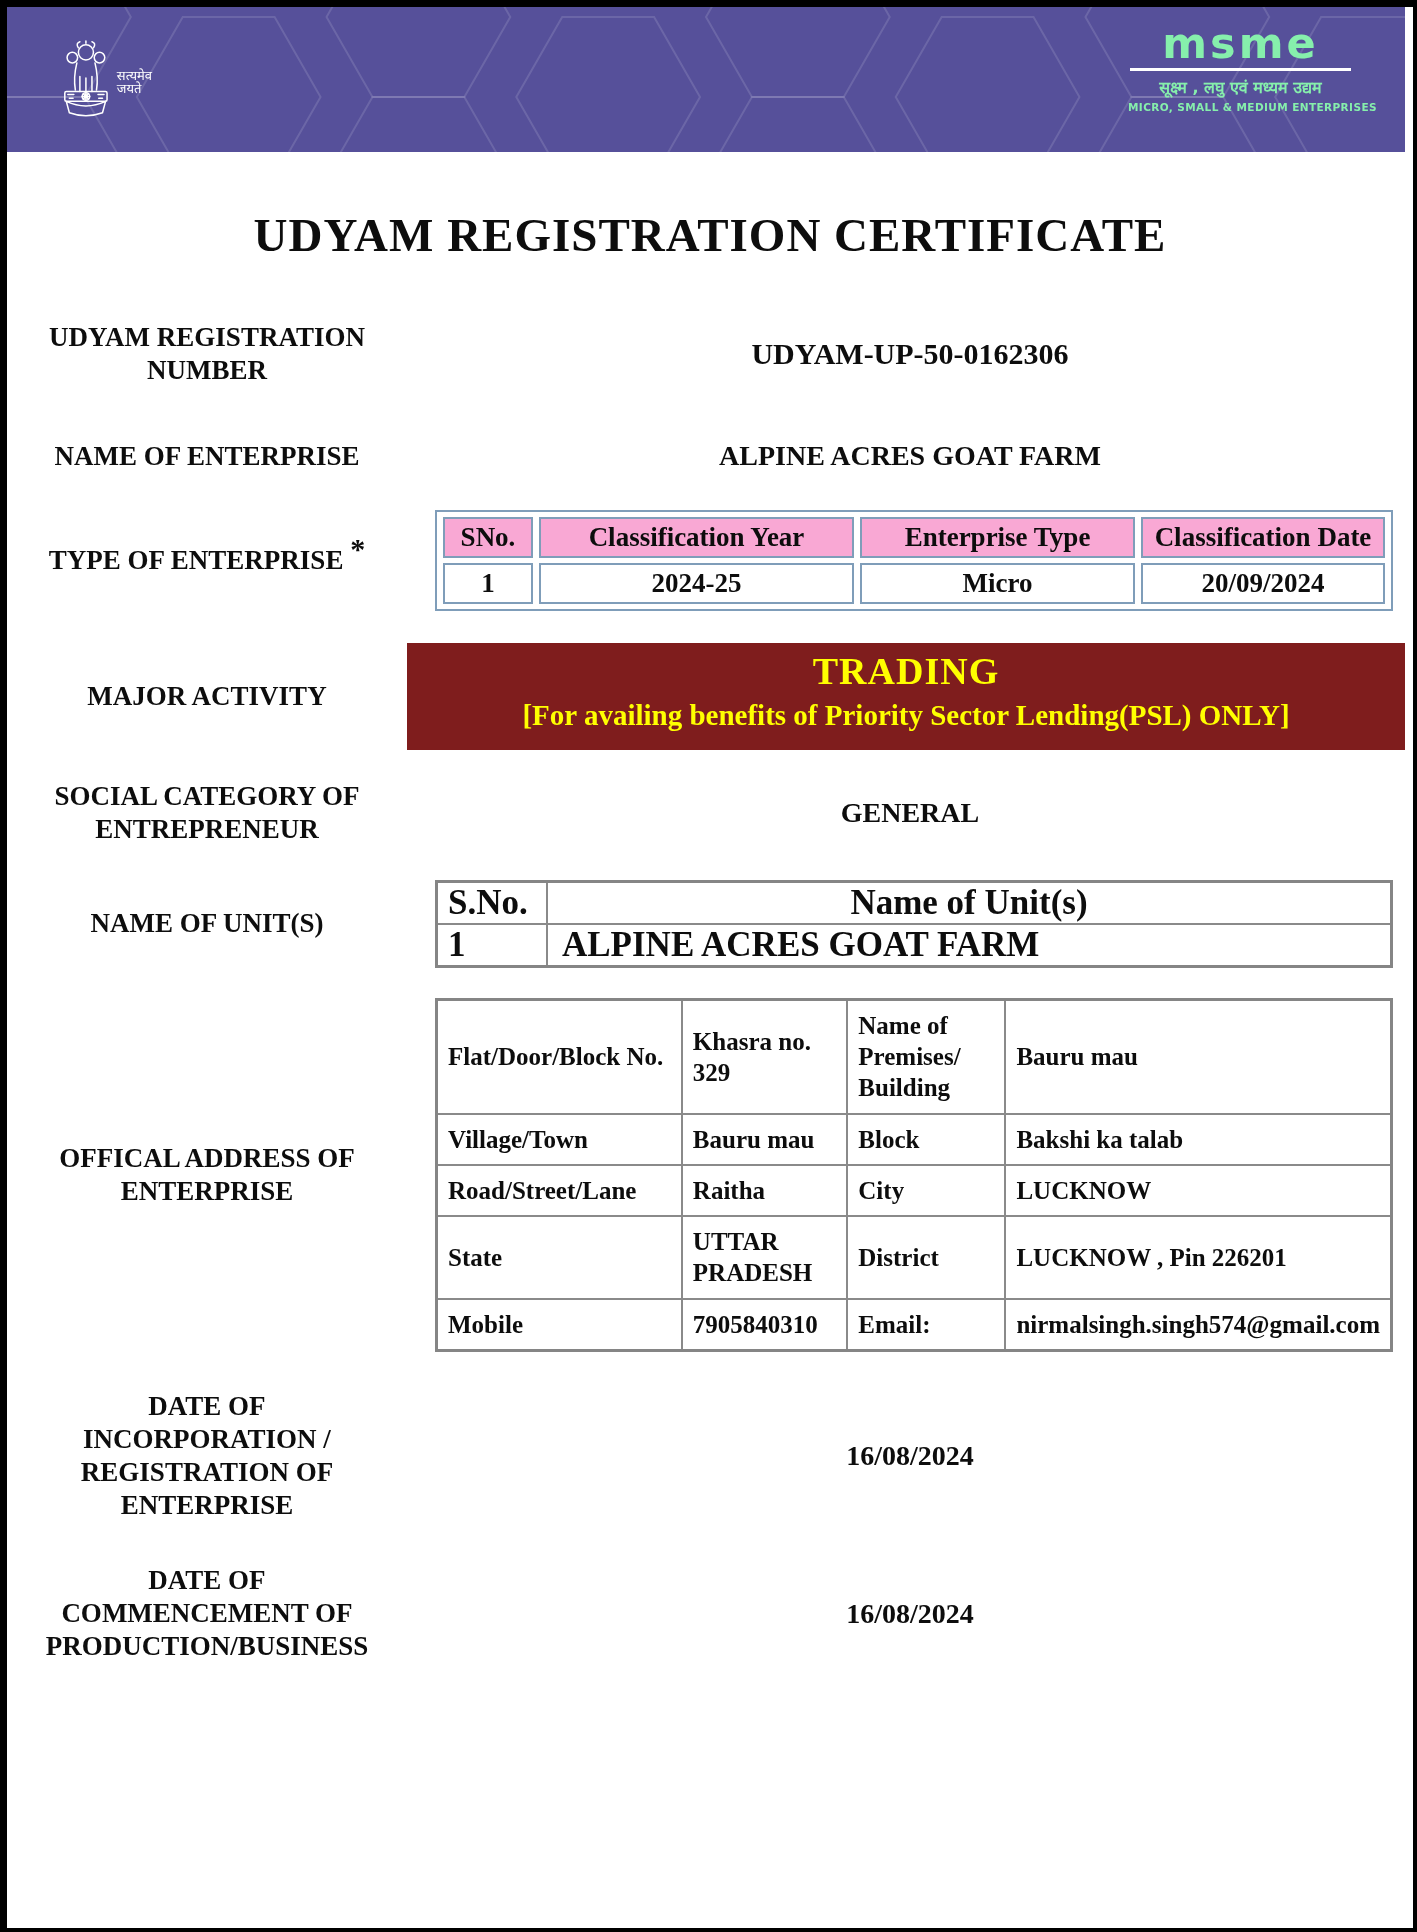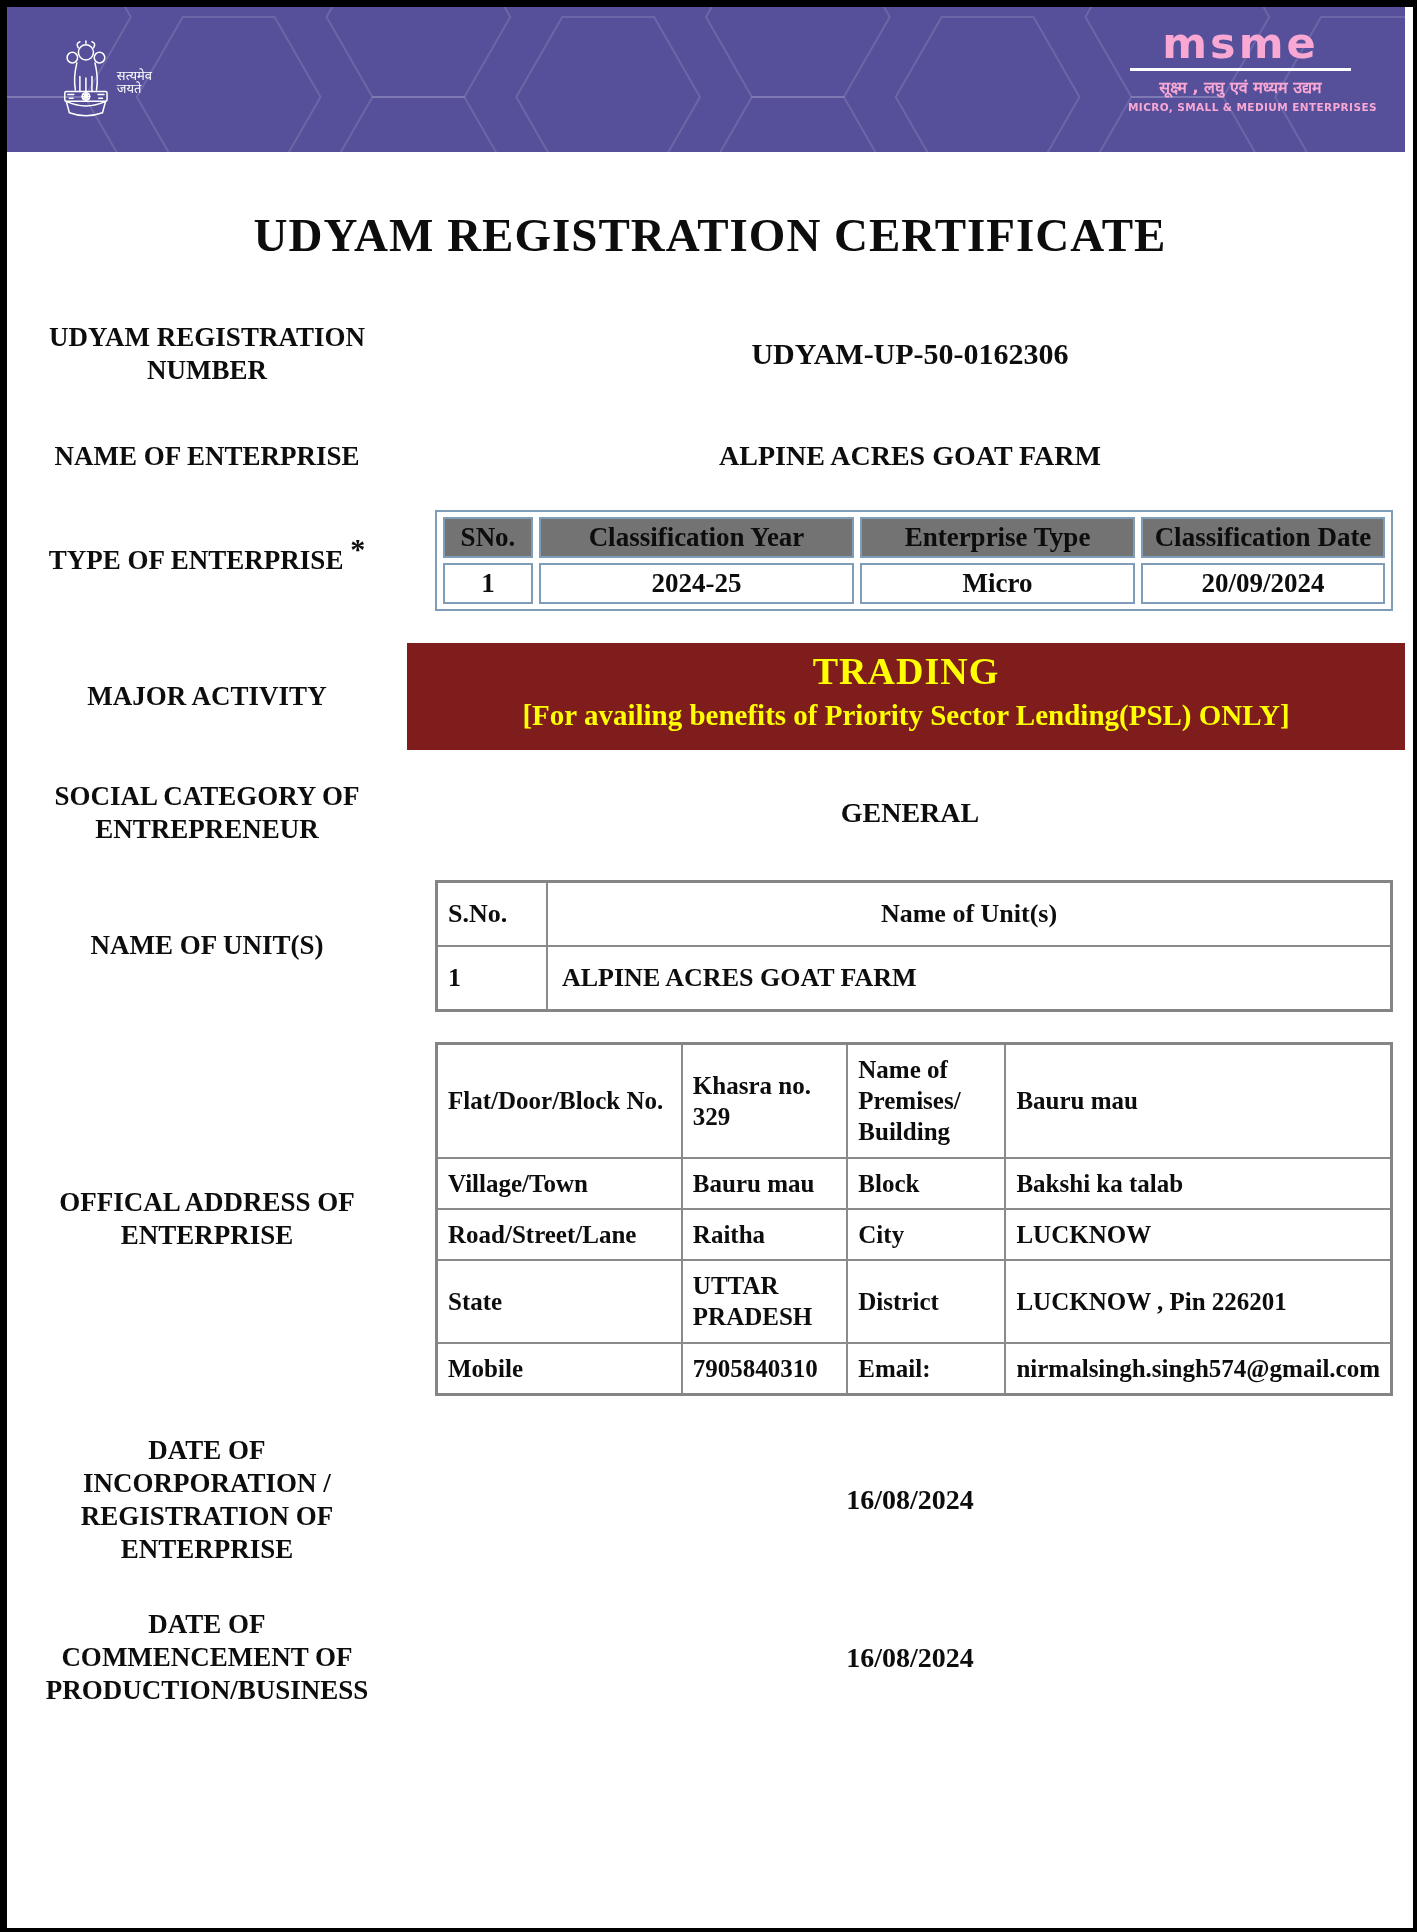--- a/index.html
+++ b/index.html
@@ -32,21 +32,21 @@
     position:absolute;left:50%;top:50%;transform:translate(-50%,-50%);
     text-align:center;color:#fff;white-space:nowrap;
     font-family:"DejaVu Sans",sans-serif;
   }
   .gov-hi{font-size:24px;font-weight:bold;margin-bottom:6px;}
   .gov-en{font-size:22px;font-weight:bold;letter-spacing:1px;margin-bottom:7px;}
   .min-hi{font-size:25px;font-weight:bold;margin-bottom:7px;}
   .min-en{font-size:22px;font-weight:bold;letter-spacing:.5px;}
   .msme{
     position:absolute;right:52px;top:16px;width:225px;
-    text-align:center;color:#f9a8d4;font-family:"DejaVu Sans",sans-serif;
+    text-align:center;color:#86efac;font-family:"DejaVu Sans",sans-serif;
   }
   .msme-word{font-size:43px;font-weight:bold;line-height:.95;letter-spacing:3px;}
   .msme-rule{border-top:3px solid #fff;margin:4px 2px 5px 2px;}
   .msme-hi{font-size:16px;font-weight:bold;margin-bottom:3px;white-space:nowrap;}
   .msme-en{font-size:10.5px;font-weight:bold;letter-spacing:.4px;white-space:nowrap;}
   
   .title{
     margin:56px 0 0 0;text-align:center;
     font-size:47px;font-weight:bold;letter-spacing:1px;color:#0d0d0d;
   }
@@ -71,38 +71,38 @@
   .row-commence{margin-top:36px;min-height:104px;}
   
   .type-table{
     border:2px solid #7f9db9;border-spacing:6px 5px;
     margin-left:28px;width:calc(100% - 48px);
   }
   .type-table th,.type-table td{
     border:2px solid #7f9db9;font-size:27px;font-weight:bold;
     padding:3px 8px;text-align:center;color:#0d0d0d;
   }
-  .type-table th{background:#737373;}
+  .type-table th{background:#f9a8d4;}
   .type-table td{background:#fff;}
   .c-sno{width:70px;}.c-year{width:295px;}.c-etype{width:255px;}
   
   .banner{
     flex:1;margin-right:8px;background:#7f1d1d;color:#FFFF00;
     text-align:center;padding:6px 6px 18px 6px;
   }
   .banner-main{font-size:38px;font-weight:bold;letter-spacing:1px;}
   .banner-note{font-size:29px;font-weight:bold;margin-top:6px;}
   
   .unit-table{
     border-collapse:collapse;margin-left:28px;width:calc(100% - 48px);
     border:3px solid #858585;
   }
   .unit-table th,.unit-table td{
-    border:2px solid #8a8a8a;font-size:26px;font-weight:bold;
-    padding:16px 10px;color:#0d0d0d;background:#fff;margin-left:41px;
+    border:2px solid #8a8a8a;font-size:35px;font-weight:bold;
+    padding:0 10px;color:#0d0d0d;background:#fff;margin-left:41px;
   }
   .unit-table .u-sno{width:88px;text-align:left;}
   .unit-table th.u-name{text-align:center;}
   .unit-table td.u-name{text-align:left;padding-left:14px;}
   
   .addr-table{
     border-collapse:collapse;margin-left:28px;width:calc(100% - 48px);
     border:3px solid #858585;
   }
   .addr-table td{

